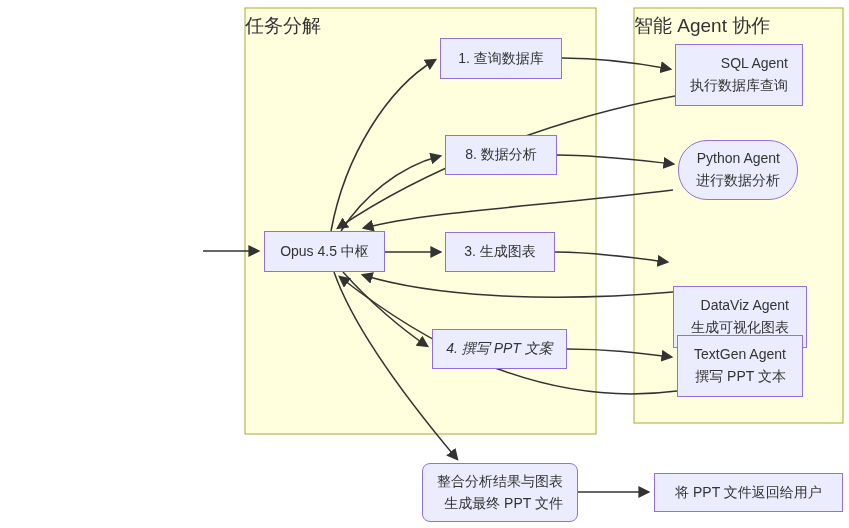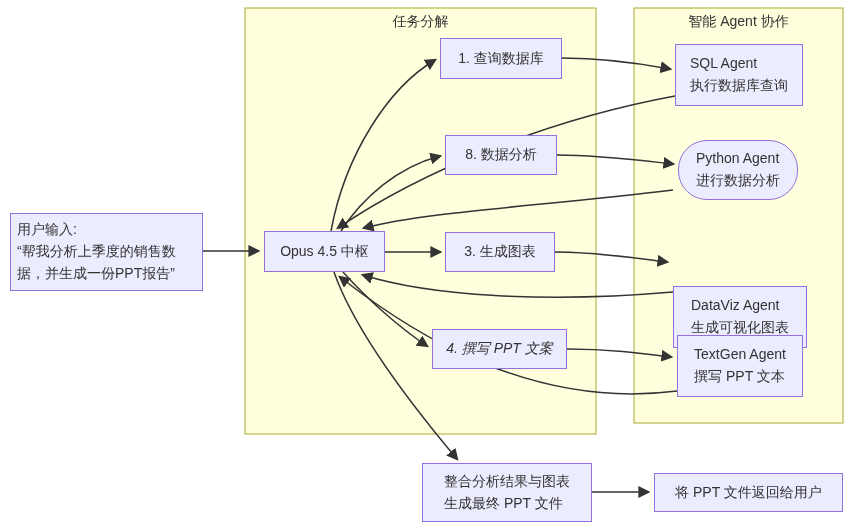--- a/index.html
+++ b/index.html
@@ -8,29 +8,29 @@
     width:849px;height:528px;
     background:var(--canvas,#ffffff);
     font-family:"Liberation Sans","DejaVu Sans",sans-serif;
     color:var(--text,#333333);
     overflow:hidden;
   }
   #edge-layer{position:absolute;left:0;top:0;width:849px;height:528px;}
   .cluster-rect{fill:var(--cluster-fill,#FFFFDE);stroke:var(--cluster-border,#AAAA33);stroke-width:1;}
   .edge{fill:none;stroke:var(--edge,#333333);stroke-width:1.5;}
   .cluster-title{
-    position:absolute;text-align:center;font-size:14px;
+    position:absolute;font-size:19px;
     color:var(--text,#333333);white-space:nowrap;
   }
   .node{
     position:absolute;box-sizing:border-box;
     background:var(--node-fill,#ECECFF);
     border:1px solid var(--node-border,#9370DB);
     display:flex;align-items:center;justify-content:center;
-    text-align:left;font-size:14px;line-height:1.55;
+    text-align:right;font-size:14px;line-height:1.55;
     white-space:pre-line;padding:15px 6px;
   }
 </style>
 </head>
 <body>
 
 <div id="canvas" style="--node-fill: #ECECFF; --node-border: #9370DB; --cluster-fill: #FFFFDE; --cluster-border: #AAAA33; --edge: #333333; --text: #333333; --canvas: #FFFFFF;">
 
   <svg id="edge-layer" width="849" height="528" viewBox="0 0 849 528">
     <defs>
@@ -58,22 +58,20 @@
     <path class="edge" d="M 673,190 C 545,206 430,211 364,228" marker-end="url(#arrow)"></path>
     <path class="edge" d="M 673,292 C 545,303 430,296 363,275" marker-end="url(#arrow)"></path>
     <path class="edge" d="M 677,391 C 530,410 410,332 340,277" marker-end="url(#arrow)"></path>
 
     <path class="edge" d="M 578,492 L 648,492" marker-end="url(#arrow)"></path>
   </svg>
 
   <div class="cluster-title" style="left:245px;top:13px;width:351px;">任务分解</div>
   <div class="cluster-title" style="left:634px;top:13px;width:209px;">智能 Agent 协作</div>
 
-  <div class="node" style="left:10px;top:213px;width:193px;height:78px;">用户输入:
-“帮我分析上季度的销售数据，并生成一份PPT报告”</div>
 
   <div class="node" style="left:264px;top:231px;width:121px;height:41px;">Opus 4.5 中枢</div>
 
   <div class="node" style="left:440px;top:38px;width:122px;height:41px;">1. 查询数据库</div>
 
   <div class="node" style="left:445px;top:135px;width:112px;height:40px;">8. 数据分析</div>
 
   <div class="node" style="left:445px;top:232px;width:110px;height:40px;">3. 生成图表</div>
 
   <div class="node" style="left:432px;top:329px;width:135px;height:40px;font-style:italic;">4. 撰写 PPT 文案</div>
@@ -83,18 +81,18 @@
 
   <div class="node" style="left:678px;top:140px;width:120px;height:60px;border-radius:29px;">Python Agent
 进行数据分析</div>
 
   <div class="node" style="left:673px;top:238px;width:134px;height:62px;margin-top:48px;">DataViz Agent
 生成可视化图表</div>
 
   <div class="node" style="left:677px;top:335px;width:126px;height:62px;">TextGen Agent
 撰写 PPT 文本</div>
 
-  <div class="node" style="left:422px;top:463px;width:170px;height:59px;">整合分析结果与图表
+  <div class="node" style="left:422px;top:463px;width:156px;height:59px;border-radius:8px;">整合分析结果与图表
 生成最终 PPT 文件</div>
 
   <div class="node" style="left:654px;top:473px;width:189px;height:39px;">将 PPT 文件返回给用户</div>
 
 </div>
 
 </body></html>

